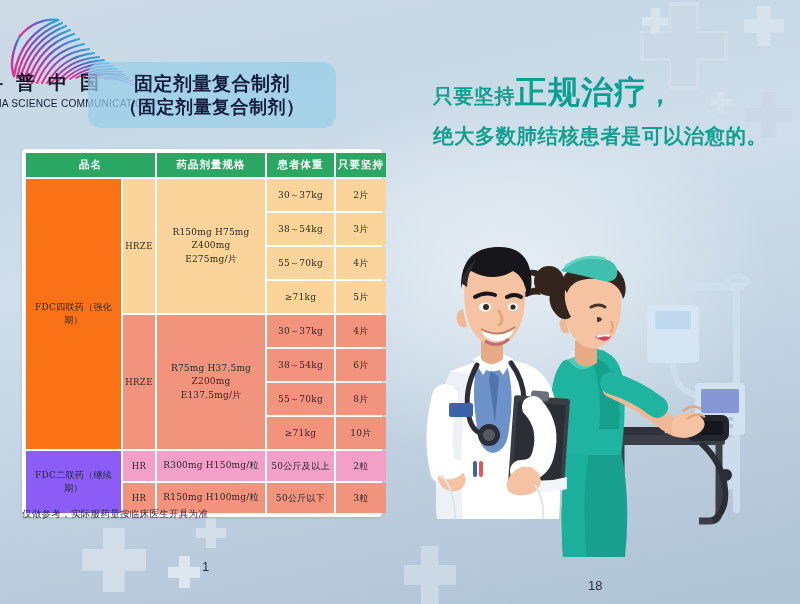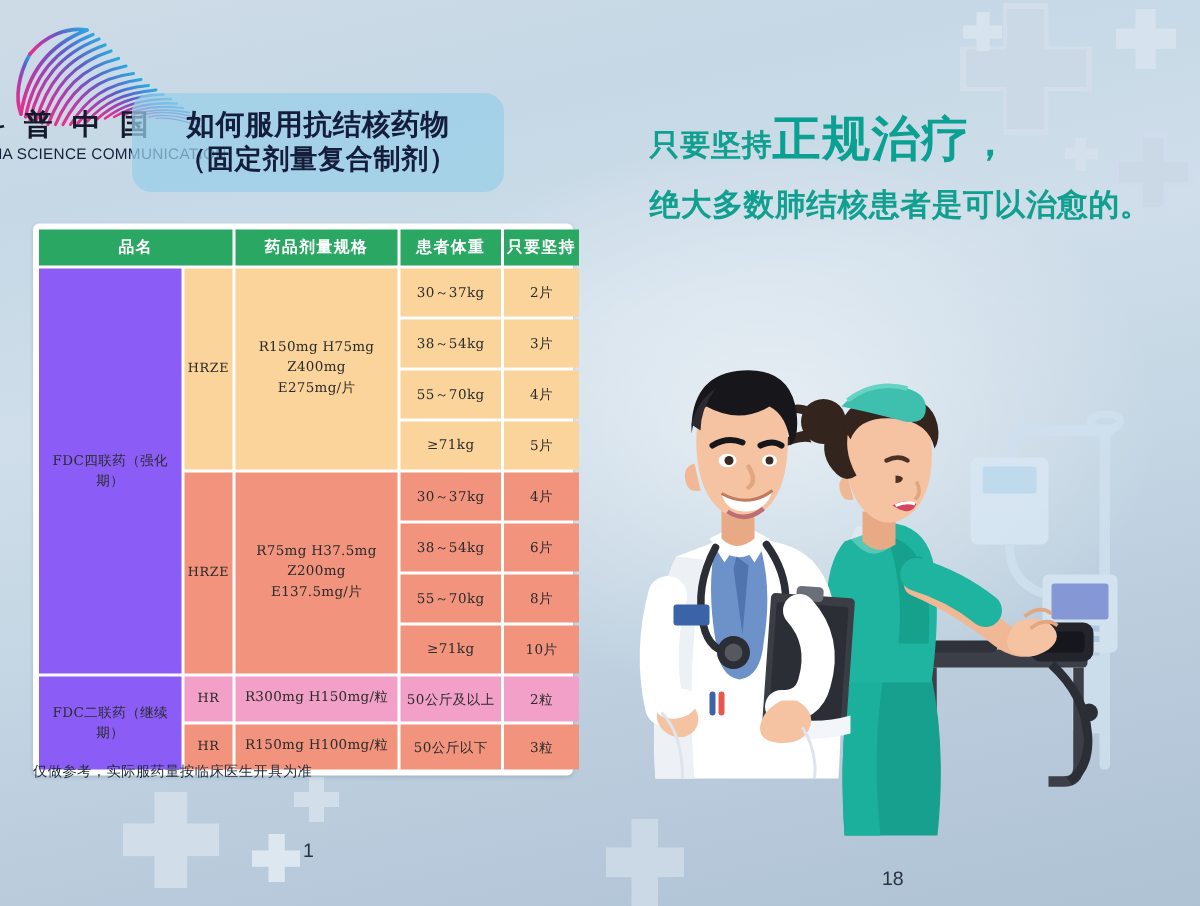--- a/index.html
+++ b/index.html
@@ -115,21 +115,21 @@
   table.dose td,table.dose th{
     padding:0;text-align:center;vertical-align:middle;
     font-family:"DejaVu Serif","Liberation Serif",serif;
     color:#2b2b2b;
   }
   table.dose th{
     background:#2aa863;color:#ffffff;font-weight:bold;
     font-size:10.5px;height:24px;letter-spacing:1px;
     font-family:"DejaVu Sans","Liberation Sans",sans-serif;
   }
-  td.c-name{background:#8b5cf6;font-size:9px;letter-spacing:0.3px;}
+  td.c-name{background:#f97316;font-size:9px;letter-spacing:0.3px;}
   td.c-name2{background:#8b5cf6;font-size:9px;letter-spacing:0.3px;}
   td.orange{background:#fad49a;}
   td.salmon{background:#f2937d;}
   td.pink{background:#f2a0c8;}
   td.abbr{font-size:8.5px;letter-spacing:0.4px;}
   td.spec{font-size:9px;line-height:1.45;letter-spacing:0.2px;}
   td.wt{font-size:9px;letter-spacing:0.3px;}
   td.amt{font-size:9px;letter-spacing:0.3px;}
   .rowh{height:32px;}
   .rowh2{height:30px;}
@@ -219,21 +219,21 @@
       <g stroke="url(#fg)" fill="none" stroke-width="2.4" stroke-linecap="round">
         <path d="M30 70 C26 60 28 44 36 30"></path>
         <path d="M36 30 C46 18 60 12 74 14"></path>
       </g>
     </svg>
     <div class="wordmark">科普中国</div>
     <div class="eng">CHINA SCIENCE COMMUNICATION</div>
   </div>
 
   <div id="title-box">
-    <div class="t1">如何服用抗结核药物</div>
+    <div class="t1">固定剂量复合制剂</div>
     <div class="t2">（固定剂量复合制剂）</div>
   </div>
 
   <div id="headline">
     <div class="line1">
       <span class="h-small">只要坚持</span><span class="h-big">正规治疗</span><span class="h-comma">，</span>
     </div>
     <div class="line2">绝大多数肺结核患者是可以治愈的。</div>
   </div>
 

